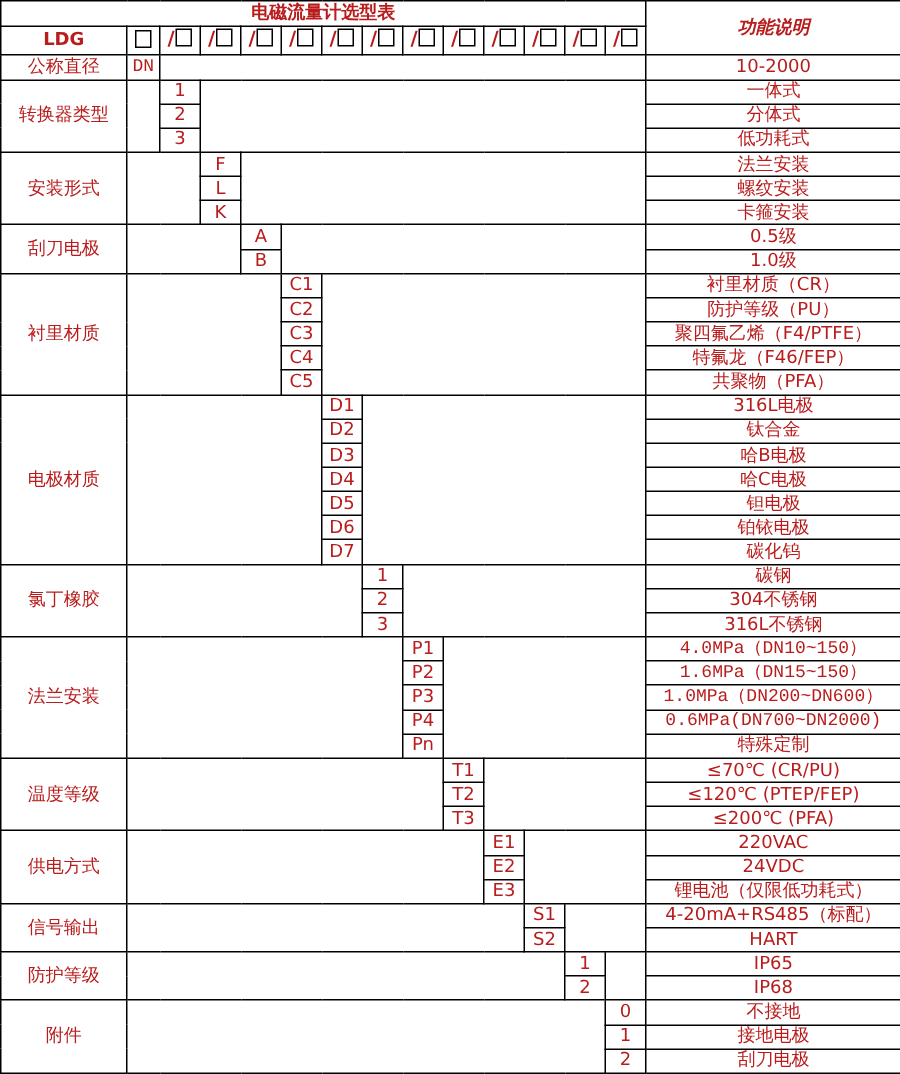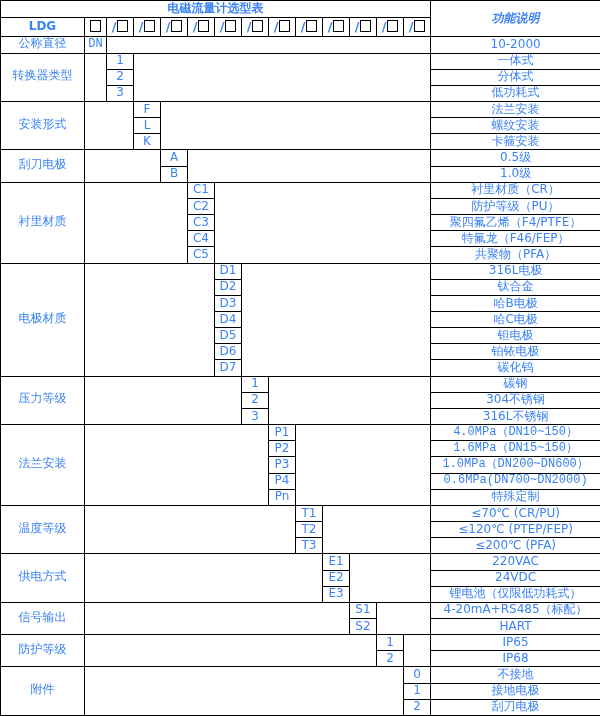--- a/index.html
+++ b/index.html
@@ -1,34 +1,34 @@
 <!DOCTYPE html>
 <html><head>
 <meta charset="utf-8">
 <style>
   html,body{margin:0;padding:0;background:#fff;}
   .sheet{
     width:600px;height:716px;overflow:hidden;background:#fff;
-    font-family:"DejaVu Sans",sans-serif;color:#3b82f6;
+    font-family:"DejaVu Sans",sans-serif;color:#b91c1c;
   }
   table.grid{
     width:600px;height:716px;border-collapse:collapse;table-layout:fixed;
   }
   table.grid td{
     border:1px solid #000;padding:0;margin:0;
     font-size:12px;line-height:1.15;text-align:center;vertical-align:middle;
     white-space:nowrap;overflow:hidden;
   }
   tr.title-row{height:17px;}
   tr.ldg-row{height:19px;font-weight:bold;}
   tr.data-row{height:16px;}
   td.title-cell{font-size:14px;font-weight:bold;}
   td.fn-head{font-size:14px;font-weight:bold;font-style:italic;}
   td.ldg-cell{text-align:left;padding-left:4px;font-size:13px;}
-  td.label-cell{font-size:13px;font-family:Liberation Mono, monospace;}
+  td.label-cell{font-size:13px;}
   td.label-left{text-align:left;padding-left:2px;}
   td.code-cell{font-size:12px;}
   td.desc-cell{font-size:12px;}
   td.desc-left{text-align:left;padding-left:2px;font-family:Liberation Mono, monospace;}
   td.box-cell{padding:0;}
   .sq{
     display:inline-block;width:9px;height:10px;
     border:1px solid #000;vertical-align:-1px;background:#fff;
   }
   .slash{display:inline-block;font-size:13px;margin-right:1px;}
@@ -173,21 +173,21 @@
         </tr>
         <tr class="data-row">
           <td class="code-cell">D6</td>
           <td class="desc-cell">铂铱电极</td>
         </tr>
         <tr class="data-row">
           <td class="code-cell">D7</td>
           <td class="desc-cell">碳化钨</td>
         </tr>
         <tr class="data-row">
-          <td class="label-cell" rowspan="3">压力等级</td>
+          <td class="label-cell" rowspan="3">氯丁橡胶</td>
           <td class="gap-cell" rowspan="3" colspan="6"></td>
           <td class="code-cell">1</td>
           <td class="gap-cell" rowspan="3" colspan="6"></td>
           <td class="desc-cell">碳钢</td>
         </tr>
         <tr class="data-row">
           <td class="code-cell">2</td>
           <td class="desc-cell">304不锈钢</td>
         </tr>
         <tr class="data-row">

